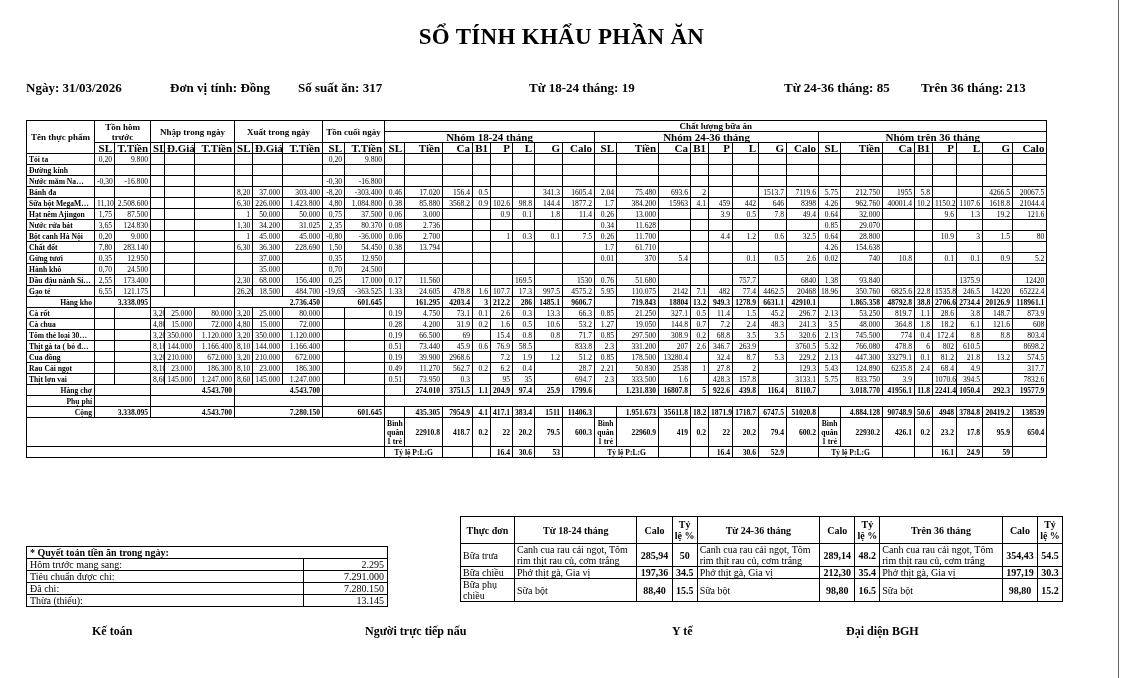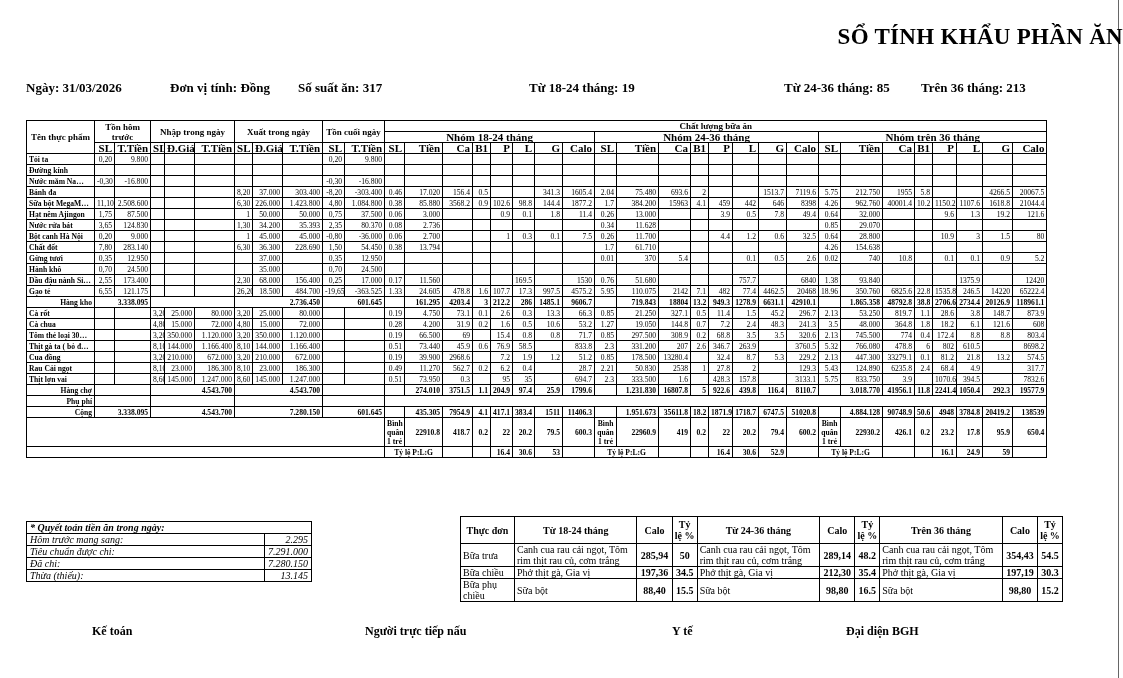--- a/index.html
+++ b/index.html
@@ -1,34 +1,34 @@
 <!DOCTYPE html>
 <html><head>
 <meta charset="utf-8">
 <style>
   html, body { margin:0; padding:0; background:#fff; }
   body { width:1123px; height:678px; position:relative; overflow:hidden;
          font-family:"Liberation Serif", "DejaVu Serif", serif; color:#000; }
   .vline { position:absolute; left:1118px; top:0; width:1px; height:678px; background:#666; }
-  .title { position:absolute; left:0; width:1123px; top:24px; text-align:right;
+  .title { position:absolute; left:0; width:1123px; top:24px; text-align:center;
            font-size:23px; font-weight:bold; letter-spacing:0.3px; }
   .info { position:absolute; top:80px; font-size:13px; font-weight:bold; white-space:nowrap; }
   table { border-collapse:collapse; }
   #main { position:absolute; left:26px; top:120px; width:1017px; table-layout:fixed; font-size:7.6px; }
   #main td, #main th { border:1px solid #000; padding:0 2px; height:10px; line-height:9px;
                        overflow:hidden; white-space:nowrap; }
   #main th { font-weight:bold; text-align:center; font-size:11px; }
   #main td.n { text-align:right; }
   #main td.l { text-align:left; text-overflow:ellipsis;font-weight:bold; }
   #main tr.tot td { font-weight:bold; }
   #main td.c { text-align:center; }
   #main tr.hd3 th { text-align:right; }
   #main th.big { font-size:9px; line-height:10px; }
   .bq { white-space:normal !important; line-height:9px !important; font-weight:bold; text-align:center; }
-  #settle { position:absolute; left:26px; top:521px; width:286px; font-size:10px;font-style:italic; }
+  #settle { position:absolute; left:26px; top:546px; width:362px; font-size:10px; }
   #settle td { border:1px solid #000; padding:0 3px; height:11px; line-height:11px; }
   #settle td.n { text-align:right; }
   #menu { position:absolute; left:460px; top:516px; width:603px; font-size:10px; }
   #menu td, #menu th { border:1px solid #000; padding:0 2px; line-height:11px; }
   #menu th { font-weight:bold; text-align:center; height:26px; }
   #menu td.b { font-weight:bold; text-align:center; }
   .sig { position:absolute; top:624px; font-size:12px; font-weight:bold; white-space:nowrap; }
 </style>
 </head>
 <body>
@@ -363,21 +363,21 @@
       </tr>
       <tr>
         <td class="l">Nước rửa bát</td>
         <td class="n">3,65</td>
         <td class="n">124.830</td>
         <td class="n"></td>
         <td class="n"></td>
         <td class="n"></td>
         <td class="n">1,30</td>
         <td class="n">34.200</td>
-        <td class="n">35.393</td>
+        <td class="n">31.025</td>
         <td class="n">2,35</td>
         <td class="n">80.370</td>
         <td class="n">0.08</td>
         <td class="n">2.736</td>
         <td class="n"></td>
         <td class="n"></td>
         <td class="n"></td>
         <td class="n"></td>
         <td class="n"></td>
         <td class="n"></td>

